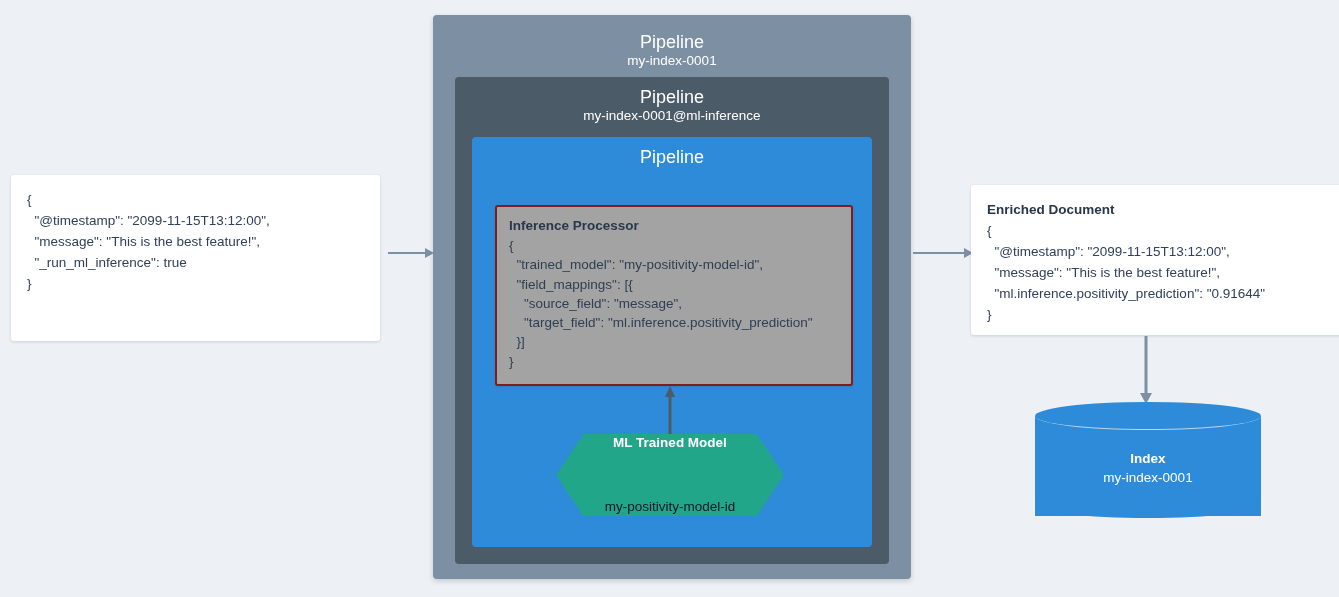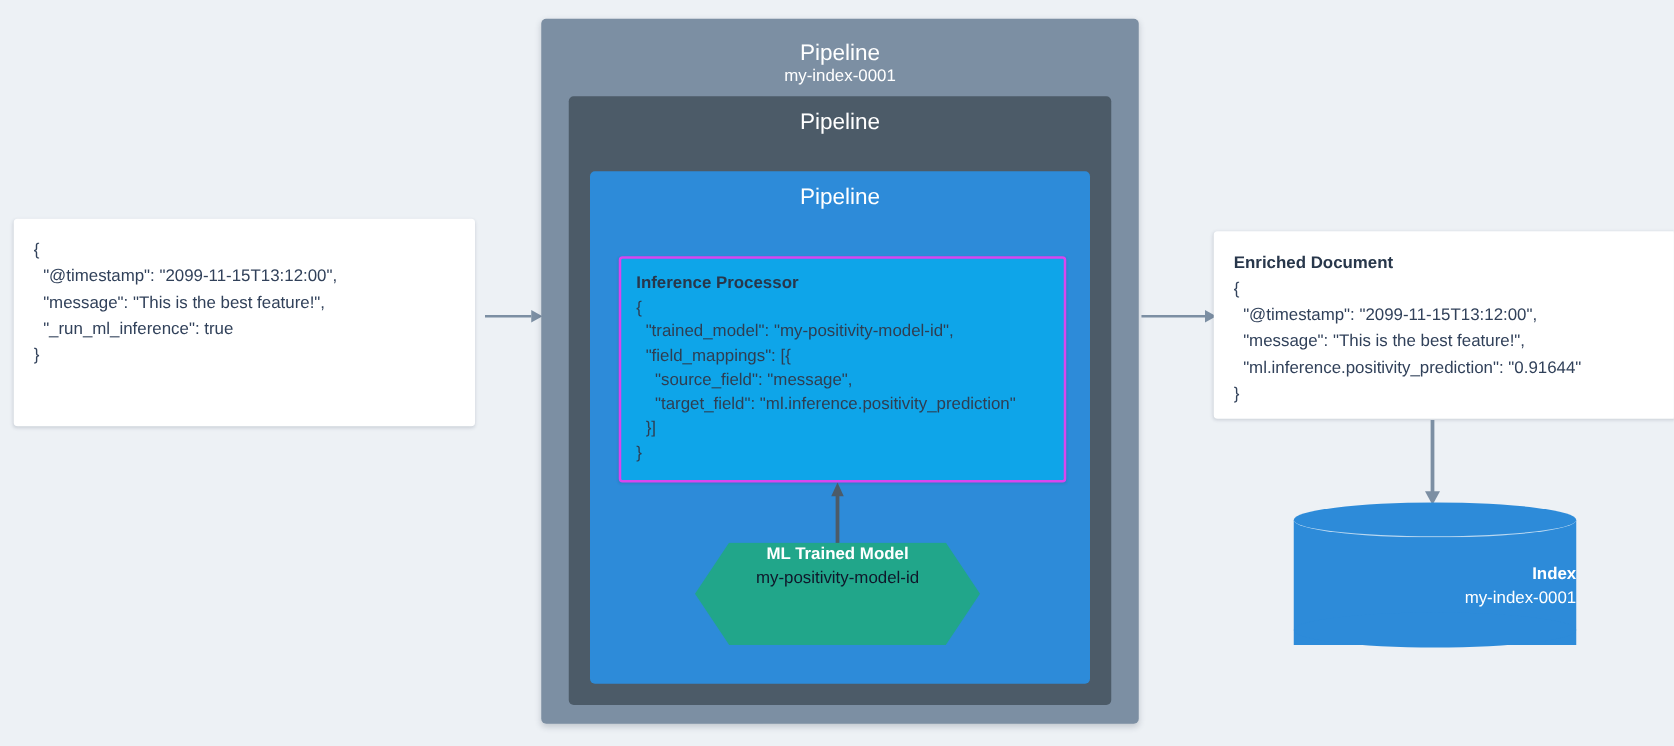--- a/index.html
+++ b/index.html
@@ -84,22 +84,22 @@
   #pipe-inner {
     left: 472px; top: 137px; width: 400px; height: 410px;
     background: #2d8bd9;
     padding-top: 12px;
   }
 
   
   #processor {
     position: absolute;
     left: 495px; top: 205px; width: 358px; height: 181px;
-    background: #0ea5e9;
-    border: 2px solid #d946ef;
+    background: #a3a3a3;
+    border: 2px solid #7f1d1d;
     border-radius: 3px;
     box-sizing: border-box;
     padding: 9px 12px;
     box-shadow: 0 1px 2px rgba(40,55,75,0.14);
   }
   #processor .proc-title {
     font-weight: bold;
     font-size: 13.5px;
     line-height: 20px;
     color: #28374b;
@@ -123,21 +123,21 @@
     background: #21a68a;
     -webkit-clip-path: polygon(12% 0%, 88% 0%, 100% 50%, 88% 100%, 12% 100%, 0% 50%);
     clip-path: polygon(12% 0%, 88% 0%, 100% 50%, 88% 100%, 12% 100%, 0% 50%);
   }
   #hexagon .hex-label {
     position: absolute;
     inset: 0;
     display: flex;
     flex-direction: column;
     align-items: center;
-    justify-content: flex-start;
+    justify-content: space-between;
   }
   #hexagon .htitle {
     color: #ffffff;
     font-weight: bold;
     font-size: 13.5px;
     line-height: 18px;
     white-space: pre;
   }
   #hexagon .hsub {
     color: #0f172a;
@@ -166,21 +166,21 @@
     position: absolute;
     left: 0; top: 0px; width: 226px; height: 28px;
     background: #2d8bd9;
     border-radius: 50%;
     border-bottom: 1.5px solid #b8d7f0;
     box-sizing: border-box;
   }
   #cylinder .cyl-label {
     position: absolute;
     left: 0; top: 48px; width: 226px;
-    text-align: right;
+    text-align: center;
   }
   #cylinder .ctitle {
     color: #ffffff;
     font-weight: bold;
     font-size: 13.5px;
     line-height: 18px;
     white-space: pre;
   }
   #cylinder .csub {
     color: #ffffff;
@@ -216,20 +216,21 @@
     </svg>
   </div>
 
   <div class="pipebox" id="pipe-outer">
     <div class="ptitle">Pipeline</div>
     <div class="psub">my-index-0001</div>
   </div>
 
   <div class="pipebox" id="pipe-mid">
     <div class="ptitle">Pipeline</div>
+    <div class="psub">my-index-0001@ml-inference</div>
   </div>
 
   <div class="pipebox" id="pipe-inner">
     <div class="ptitle">Pipeline</div>
   </div>
 
   <div id="processor">
     <div class="proc-title">Inference Processor</div>
     <div class="code">{
   "trained_model": "my-positivity-model-id",

